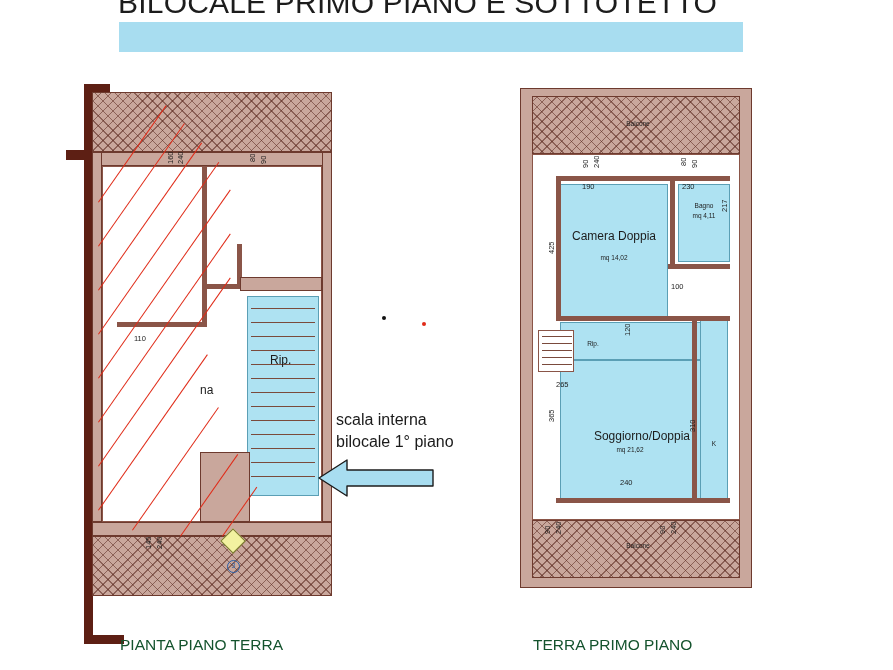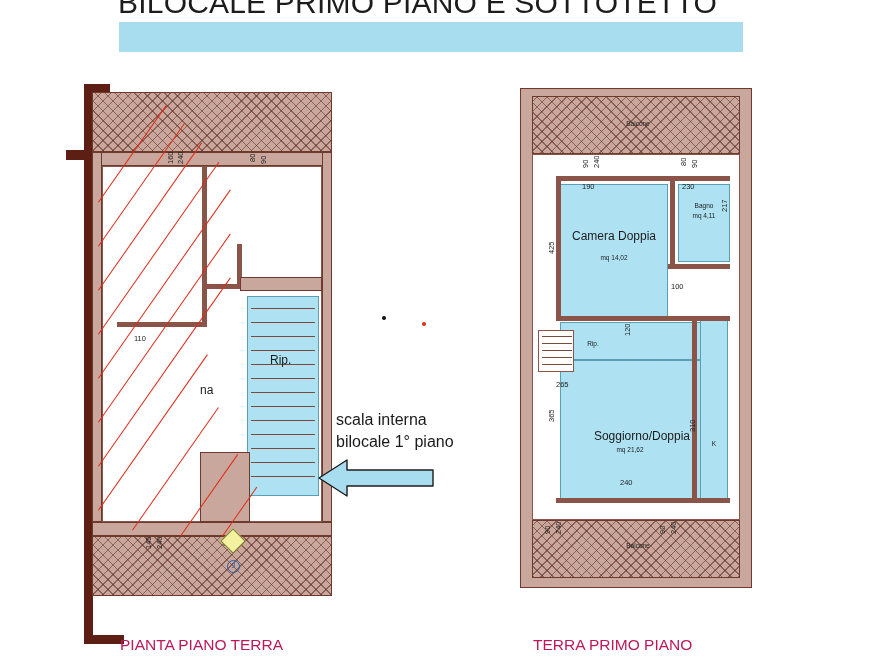--- a/index.html
+++ b/index.html
@@ -38,21 +38,21 @@
     left: 119px;
     top: 22px;
     width: 624px;
     height: 30px;
     background: #a8ddf0;
   }
   
   .caption {
     position: absolute;
     font-size: 15.5px;
-    color: #be185d;
+    color: #14532d;
     white-space: nowrap;
   }
   #caption-left  { left: 120px; top: 636px; }
   #caption-right { left: 533px; top: 636px; }
 
   
   #annot {
     position: absolute;
     left: 336px;
     top: 409px;

